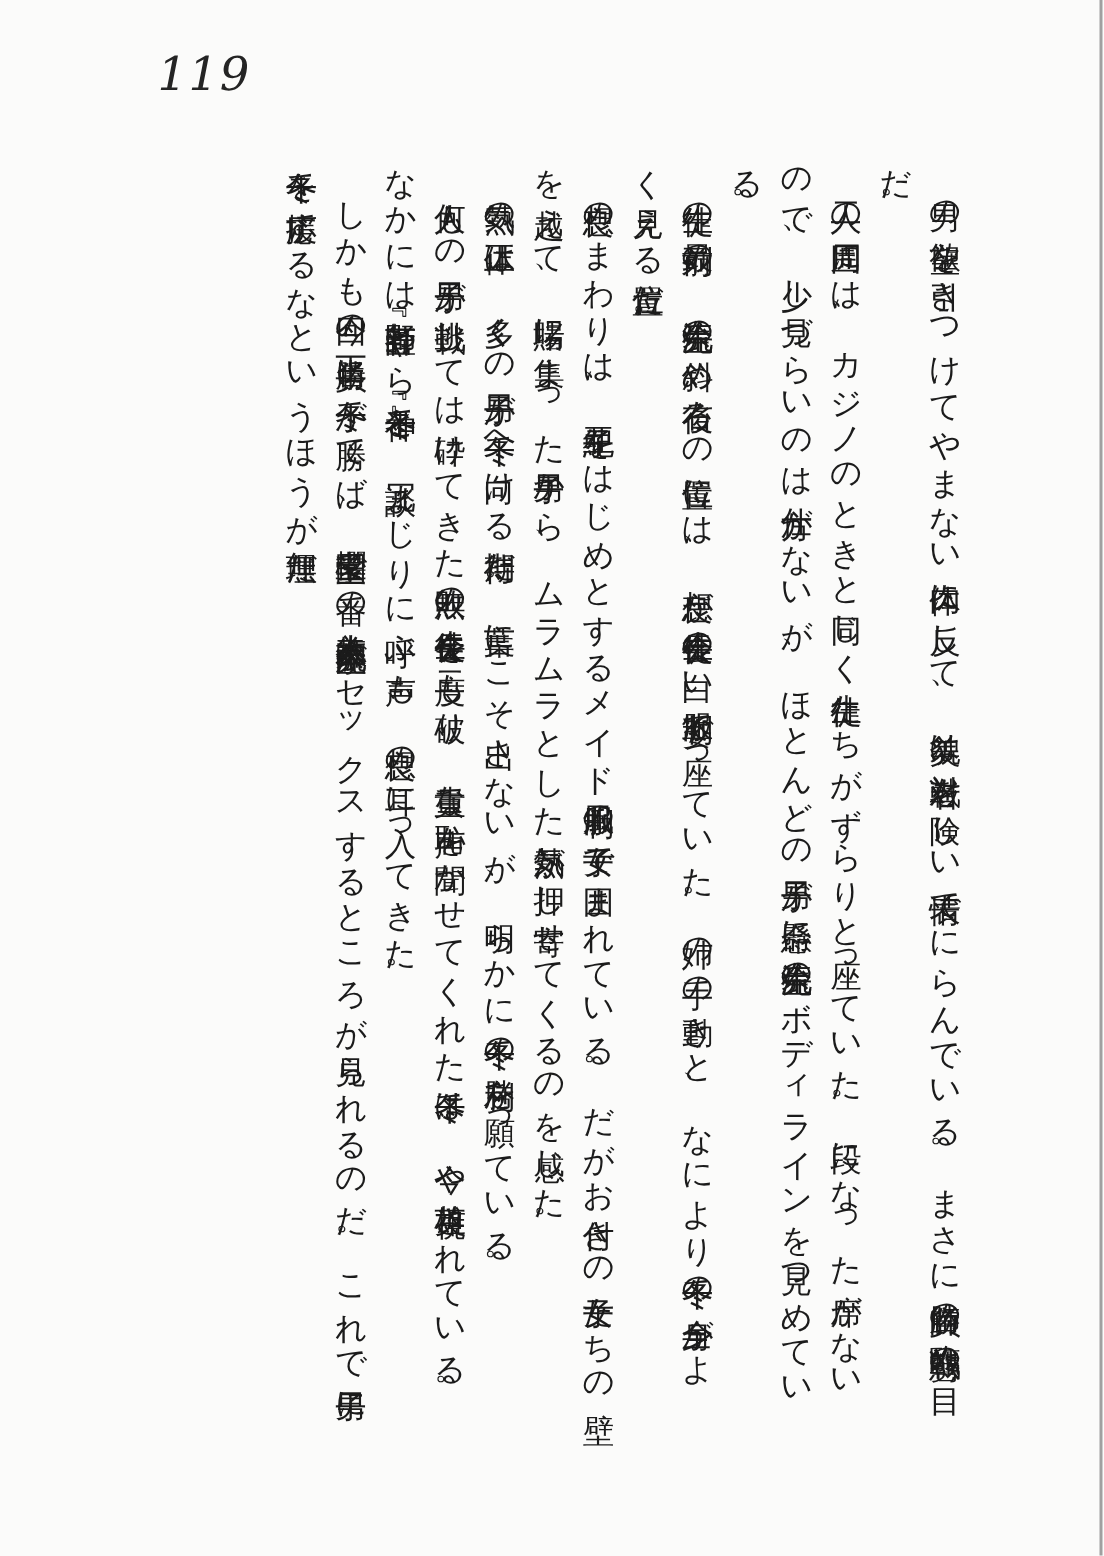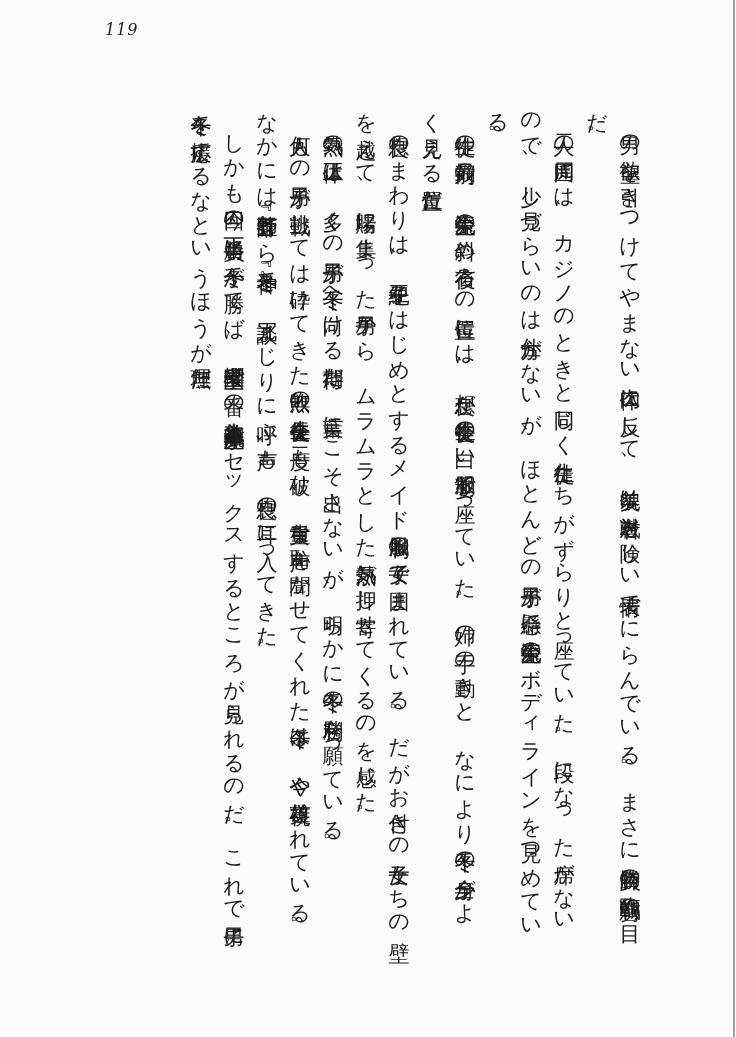--- a/index.html
+++ b/index.html
@@ -18,23 +18,23 @@
     background: var(--paper);
     overflow: hidden;
     font-family: "DejaVu Serif", "Liberation Serif", serif;
   }
   .page {
     position: absolute;
     inset: 0;
   }
   .page-number {
     position: absolute;
-    top: 20px;
+    top: 32px;
     left: 105px;
-    font-size: 16px;
+    font-size: 31px;
     font-style: italic;
     color: #242424;
     letter-spacing: 1px;
   }
   .text-body {
     position: absolute;
     top: 98px;
     right: 90px;
     height: 840px;
     writing-mode: vertical-rl;

